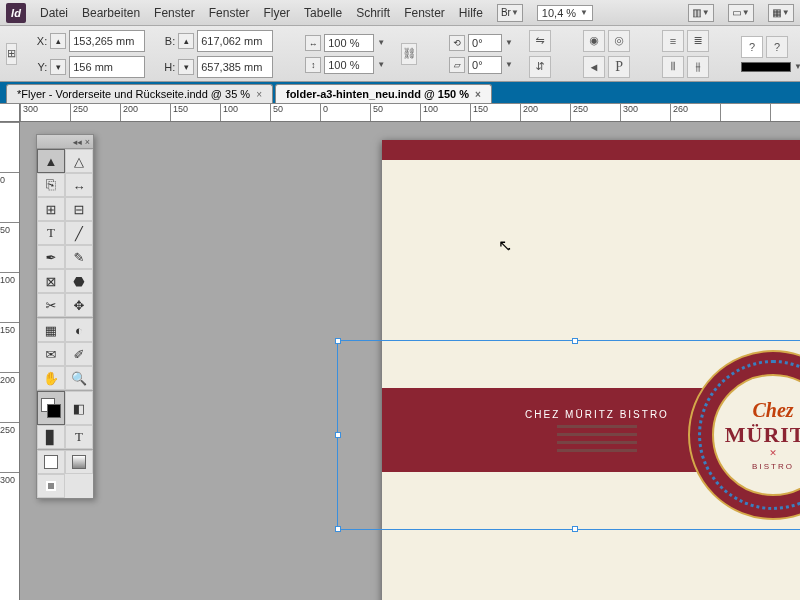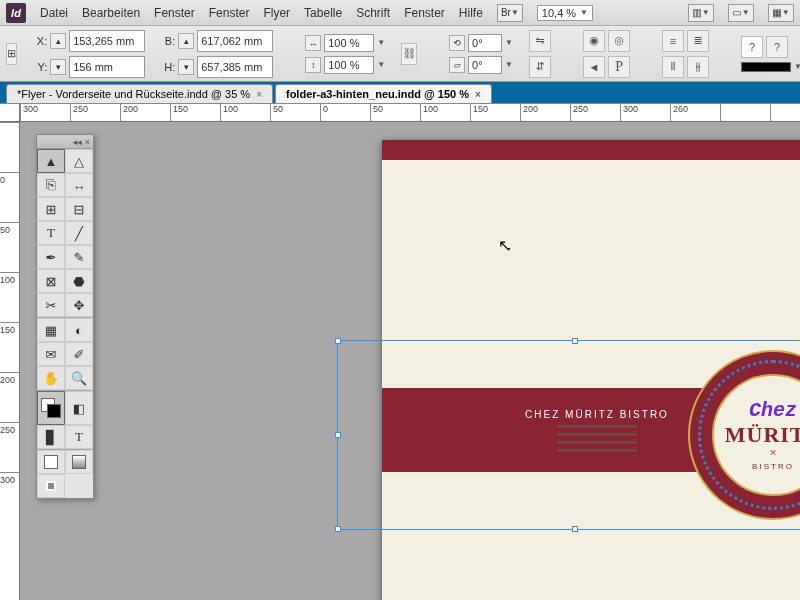--- a/index.html
+++ b/index.html
@@ -38,21 +38,21 @@
 .page { position: absolute; top: 18px; left: 362px; width: 430px; height: 560px; background: #f4f0e1; box-shadow: 0 2px 8px rgba(0,0,0,.5); }
 .page-top-bar { position:absolute; top:0; left:0; right:0; height:20px; background:#8b2432; }
 .red-band { position: absolute; top: 248px; left: 0; right: 0; height: 84px; background: #8b2432; display:flex; flex-direction:column; align-items:center; justify-content:center; gap:5px; }
 .red-band .bistro-text { color: #fff; font-size: 10px; letter-spacing: 2px; }
 .red-band .line { width: 80px; height: 3px; background: #6b5a50; opacity:.6; }
 
 .badge { position: absolute; top: 210px; right: -46px; width: 170px; height: 170px; border-radius: 50%; }
 .badge .outer { position:absolute; inset:0; border-radius:50%; background:#8b2432; border: 2px solid #d4a94a; }
 .badge .ring { position:absolute; inset:10px; border-radius:50%; border: 3px dotted #3a7fbf; }
 .badge .inner { position:absolute; inset:24px; border-radius:50%; background:#f4f0e1; border:2px solid #d4a94a; display:flex; flex-direction:column; align-items:center; justify-content:center; }
-.badge .chez { font-family: Liberation Mono, monospace; font-style: italic; color:#6d28d9; font-size:20px; font-weight:bold; }
+.badge .chez { font-family: Liberation Serif, serif; font-style: italic; color:#c2410c; font-size:20px; font-weight:bold; }
 .badge .muritz { font-family: Georgia, serif; color:#8b2432; font-size:22px; font-weight:bold; letter-spacing:1px; }
 .badge .bistro-sm { color:#8b2432; font-size:8px; letter-spacing:2px; margin-top:4px; }
 .badge .x { color:#c74450; font-size:9px; }
 
 .selection-box { position:absolute; border:1px solid #3a8fde; }
 .sel-handle { position:absolute; width:6px; height:6px; background:#fff; border:1px solid #3a8fde; }
 
 .tool-panel { position: absolute; top: 134px; left: 36px; width: 58px; background: #e4e4e4; border: 1px solid #888; box-shadow: 2px 2px 6px rgba(0,0,0,.3); }
 .tool-header { height: 14px; background: linear-gradient(#d0d0d0,#bcbcbc); border-bottom:1px solid #999; display:flex; align-items:center; justify-content:flex-end; padding:0 3px; font-size:9px; color:#555; gap:3px;}
 .tool-grid { display: grid; grid-template-columns: 1fr 1fr; }

